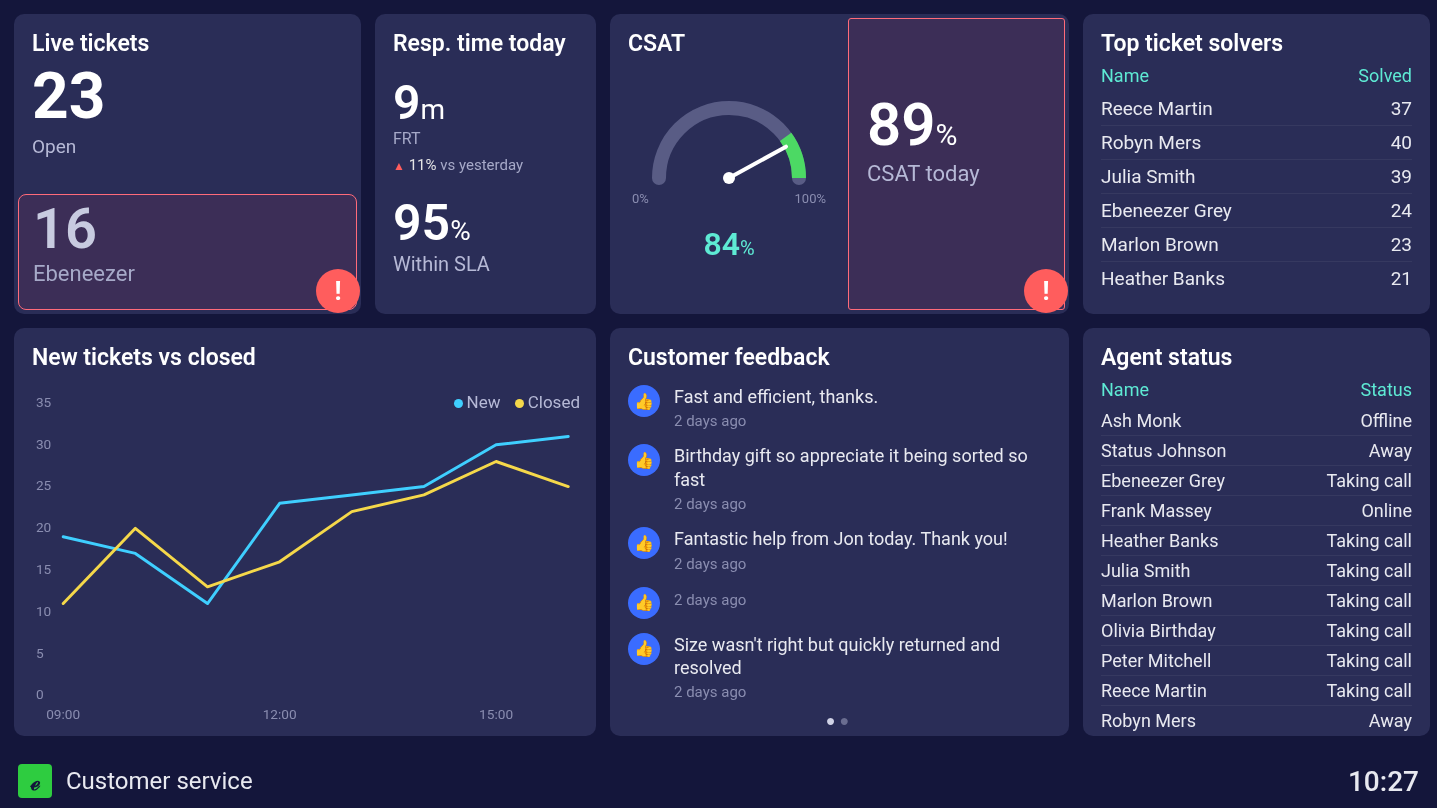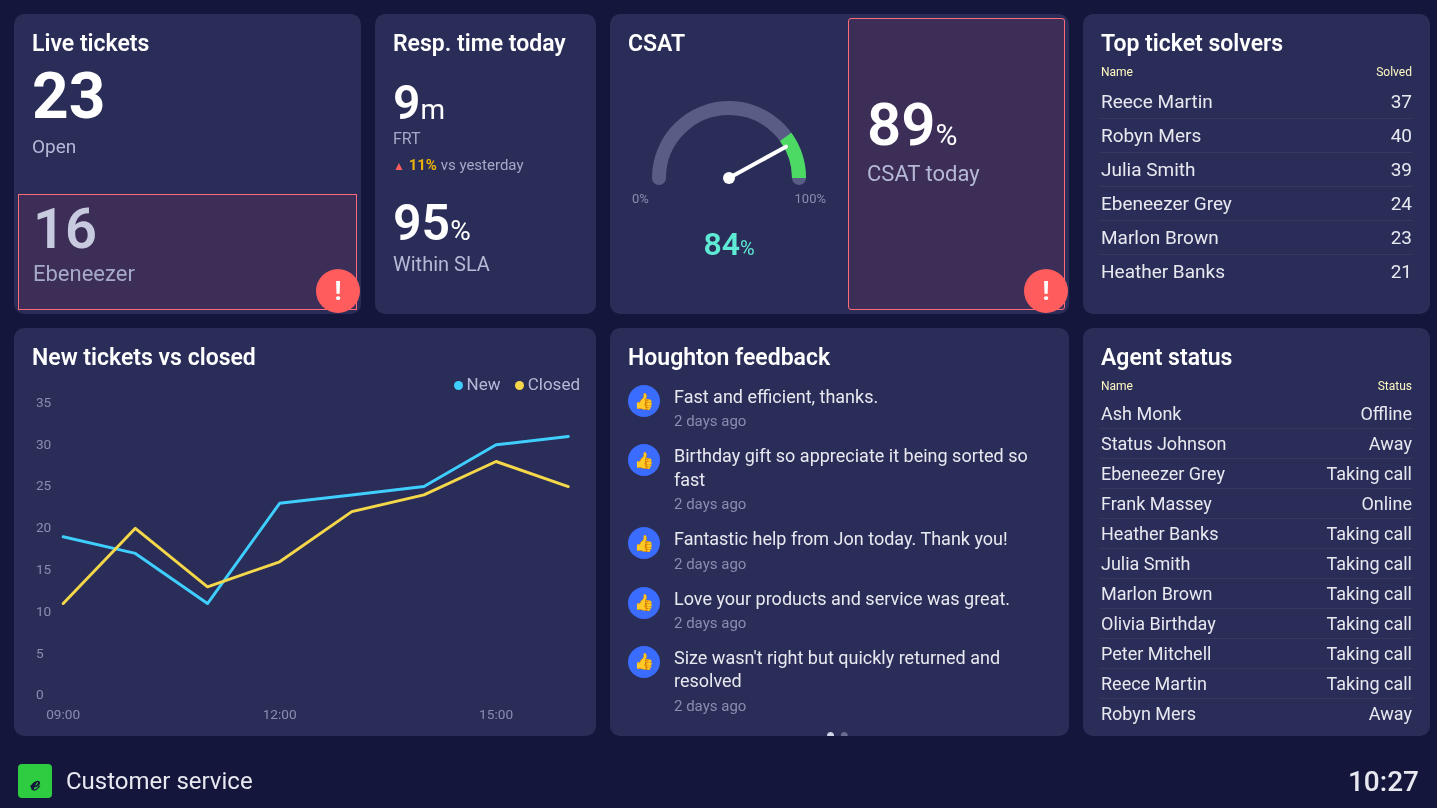--- a/index.html
+++ b/index.html
@@ -33,21 +33,21 @@
     margin-bottom: 8px;
   }
   
   .lt-open-num { font-size: 64px; font-weight: 700; color: #fff; line-height: 1; margin-top: 6px; }
   .lt-open-lab { font-size: 19px; color: #b6b9d6; margin-top: 6px; }
   .lt-alert {
     position: absolute;
     left: 4px; right: 4px; bottom: 4px;
     height: 116px;
     border: 1px solid #ff6b7a;
-    border-radius: 0;
+    border-radius: 8px;
     background: rgba(200,60,90,0.12);
     padding: 6px 14px;
   }
   .lt-unassigned-num { font-size: 56px; font-weight: 600; color: #c8cbe0; line-height: 1; }
   .lt-unassigned-lab { font-size: 22px; color: #a6a9c8; margin-top: 4px; }
   .warn-badge {
     position: absolute;
     right: -4px; bottom: -4px;
     width: 44px; height: 44px;
     background: #ff5d5d;
@@ -55,21 +55,21 @@
     display: flex; align-items: center; justify-content: center;
     color: #fff; font-size: 26px; font-weight: 700;
     z-index: 5;
   }
   
   .rt-frt-num { font-size: 48px; font-weight: 600; color: #fff; margin-top: 22px; line-height: 1; }
   .rt-frt-num .unit { font-size: 28px; font-weight: 400; }
   .rt-frt-lab { font-size: 16px; color: #a6a9c8; margin-top: 2px; }
   .rt-delta { font-size: 15px; color: #a6a9c8; margin-top: 8px; }
   .rt-delta .arrow { color: #ff5d5d; font-size: 12px; }
-  .rt-delta .pct { color: #eab308; font-weight: 700; }
+  .rt-delta .pct { color: #e5e5e5; font-weight: 400; }
   .rt-sla-num { font-size: 50px; font-weight: 600; color: #fff; margin-top: 24px; line-height: 1; }
   .rt-sla-num .unit { font-size: 28px; font-weight: 400; }
   .rt-sla-lab { font-size: 20px; color: #b6b9d6; margin-top: 4px; }
   
   .csat-wrap {
     background: #2a2d57;
     border-radius: 10px;
     position: relative;
     display: flex;
   }
@@ -85,26 +85,26 @@
   }
   .gauge-wrap { text-align: center; }
   .gauge-svg { width: 180px; height: 110px; margin-top: 18px; }
   .gauge-labels { display: flex; justify-content: space-between; font-size: 13px; color: #8a8db0; padding: 0 4px; margin-top: -6px; }
   .gauge-val { font-size: 32px; font-weight: 600; color: #5eead4; margin-top: 19px; }
   .gauge-val .unit { font-size: 20px; font-weight: 400; }
   .csat-big { font-size: 60px; font-weight: 600; color: #fff; margin-top: 60px; line-height: 1; }
   .csat-big .unit { font-size: 30px; font-weight: 400; }
   .csat-sub { font-size: 22px; color: #b6b9d6; margin-top: 6px; }
   
-  .tbl-head { display: flex; justify-content: space-between; font-size: 12px; color: #fef9c3; margin-top: 6px; margin-bottom: 6px; }
+  .tbl-head { display: flex; justify-content: space-between; font-size: 18px; color: #5eead4; margin-top: 6px; margin-bottom: 6px; }
   .tbl-row { display: flex; justify-content: space-between; font-size: 19px; color: #e8e9f0; padding: 5px 0; border-top: 1px solid rgba(255,255,255,0.06); }
   .tbl-row:first-of-type { border-top: none; }
   
   .chart-card { grid-column: 1 / span 2; }
-  .legend { position: absolute; top: 46px; right: 16px; font-size: 17px; color: #b6b9d6; }
+  .legend { position: absolute; top: 64px; right: 16px; font-size: 17px; color: #b6b9d6; }
   .legend .dot { display: inline-block; width: 9px; height: 9px; border-radius: 50%; margin: 0 4px 0 10px; vertical-align: middle; }
   .chart-svg { width: 100%; height: 340px; margin-top: 10px; }
   
   .fb-item { display: flex; gap: 14px; margin-top: 14px; }
   .fb-icon {
     width: 32px; height: 32px; border-radius: 50%;
     background: #3a6cff; flex-shrink: 0;
     display: flex; align-items: center; justify-content: center;
     color: #fff; font-size: 16px;
   }
@@ -248,21 +248,21 @@
         <text x="4" y="14" fill="#8a8db0" font-size="14">35</text>
         <text x="32" y="334" fill="#8a8db0" font-size="14" text-anchor="middle">09:00</text>
         <text x="254" y="334" fill="#8a8db0" font-size="14" text-anchor="middle">12:00</text>
         <text x="476" y="334" fill="#8a8db0" font-size="14" text-anchor="middle">15:00</text>
         <path d="M 32 147.14285714285717 L 106 164.28571428571428 L 180 215.71428571428572 L 254 112.85714285714286 L 328 104.28571428571428 L 402 95.71428571428571 L 476 52.85714285714287 L 550 44.2857142857143" stroke="#3fcfff" stroke-width="3" fill="none" stroke-linejoin="round" stroke-linecap="round"></path>
         <path d="M 32 215.71428571428572 L 106 138.57142857142858 L 180 198.57142857142856 L 254 172.8571428571429 L 328 121.42857142857143 L 402 104.28571428571428 L 476 69.99999999999999 L 550 95.71428571428571" stroke="#f5d84a" stroke-width="3" fill="none" stroke-linejoin="round" stroke-linecap="round"></path>
       </svg>
   </div>
 
   <div class="card">
-    <div class="card-title">Houghton feedback</div>
+    <div class="card-title">Customer feedback</div>
     <div id="feedback-body">
         <div class="fb-item">
           <div class="fb-icon">👍</div>
           <div>
             <div class="fb-text">Fast and efficient, thanks.</div>
             <div class="fb-time">2 days ago</div>
           </div>
         </div>
         <div class="fb-item">
           <div class="fb-icon">👍</div>
@@ -274,21 +274,20 @@
         <div class="fb-item">
           <div class="fb-icon">👍</div>
           <div>
             <div class="fb-text">Fantastic help from Jon today. Thank you!</div>
             <div class="fb-time">2 days ago</div>
           </div>
         </div>
         <div class="fb-item">
           <div class="fb-icon">👍</div>
           <div>
-            <div class="fb-text">Love your products and service was great.</div>
             <div class="fb-time">2 days ago</div>
           </div>
         </div>
         <div class="fb-item">
           <div class="fb-icon">👍</div>
           <div>
             <div class="fb-text">Size wasn't right but quickly returned and resolved</div>
             <div class="fb-time">2 days ago</div>
           </div>
         </div>

